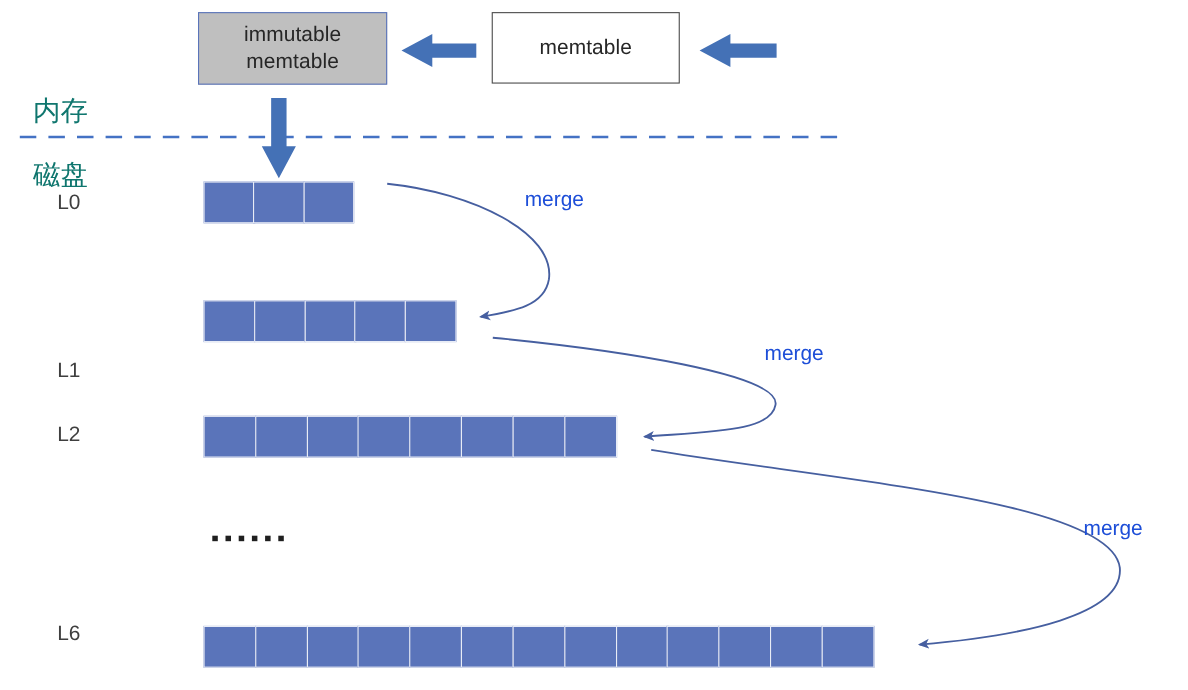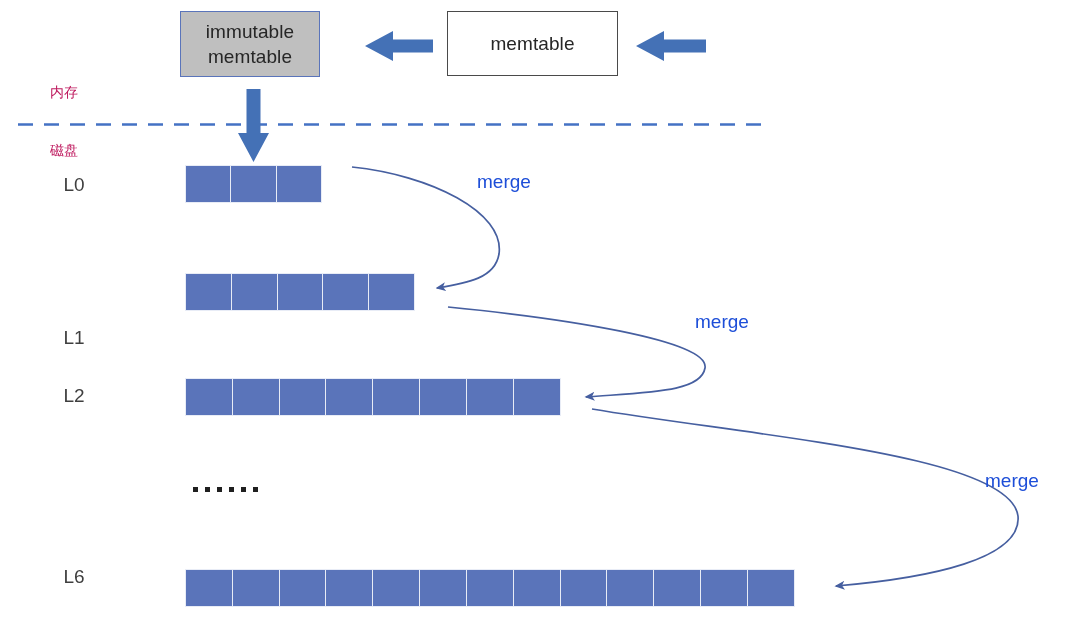--- a/index.html
+++ b/index.html
@@ -30,46 +30,44 @@
     align-items: center;
     justify-content: center;
     font-size: 19px;
     line-height: 25px;
     color: #262626;
     letter-spacing: 0.1px;
   }
   .box-immutable {
     left: 180px;
     top: 11px;
-    width: 140px;
+    width: 172px;
     height: 66px;
     background: #bfbfbf;
     border: 1.5px solid #5a74ba;
   }
   .box-memtable {
     left: 447px;
     top: 11px;
     width: 171px;
     height: 65px;
     background: #ffffff;
     border: 1.5px solid #4a4a4a;
   }
   .side-label {
     position: absolute;
-    font-size: 14px;
-    color: #be185d;
+    font-size: 25px;
+    color: #0f766e;
     white-space: nowrap;
-    margin-left: 20px;
   }
   .level-label {
     position: absolute;
     font-size: 19px;
     color: #3f3f3f;
     white-space: nowrap;
-    text-align: center;
   }
   .merge-label {
     position: absolute;
     font-size: 19px;
     color: #1d4ed8;
     white-space: nowrap;
   }
   .level-row {
     position: absolute;
     display: flex;

